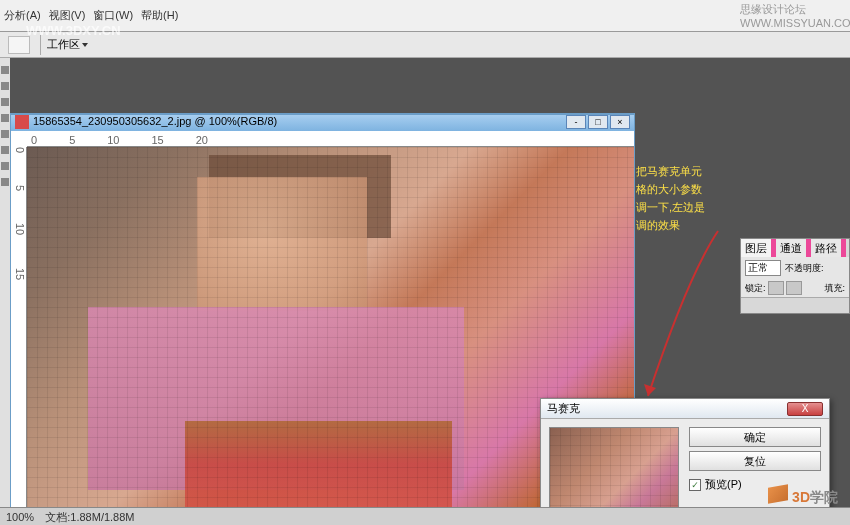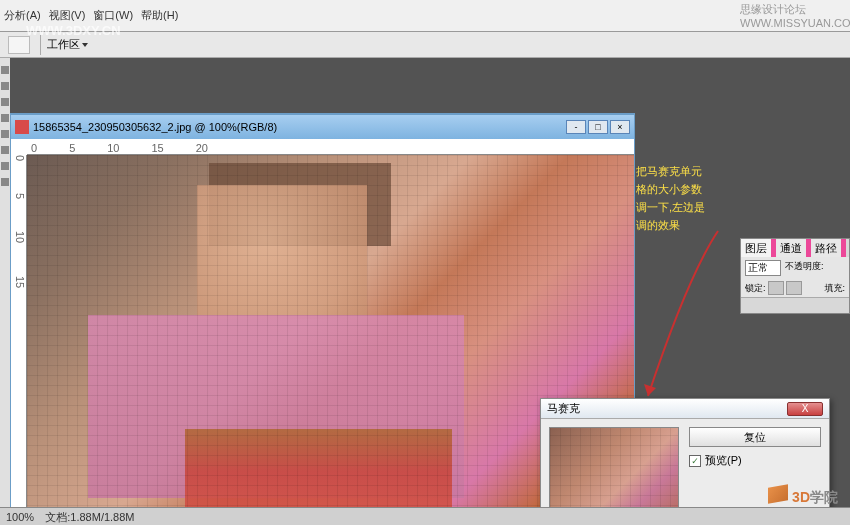--- a/index.html
+++ b/index.html
@@ -8,21 +8,21 @@
 .menubar span{margin-right:8px;color:#333}
 .toolbar{height:26px;background:#e8e8e8;display:flex;align-items:center;padding:0 8px;border-bottom:1px solid #aaa}
 .tb-icon{width:22px;height:18px;background:#f5f5f5;border:1px solid #bbb;margin-right:4px}
 .tb-sep{width:1px;height:20px;background:#aaa;margin:0 6px}
 .dd{display:inline-flex;align-items:center}
 .dd-arrow{width:0;height:0;border-left:3px solid transparent;border-right:3px solid transparent;border-top:4px solid #333;margin-left:2px}
 .workspace{position:relative;height:479px;background:#535353}
 .sidebar-tools{position:absolute;left:0;top:0;width:10px;height:479px;background:#e0e0e0}
 .sidebar-tools div{width:8px;height:8px;margin:8px 1px;background:#888}
 .doc-window{position:absolute;left:10px;top:55px;width:625px;height:420px;background:#fff;border:1px solid #6b9dc7;border-top:2px solid #6b9dc7}
-.doc-titlebar{height:24px;background:linear-gradient(#a7cef0,#7eb3e0);display:flex;align-items:center;padding:0 4px;color:#000;font-size:10px}
+.doc-titlebar{height:16px;background:linear-gradient(#a7cef0,#7eb3e0);display:flex;align-items:flex-start;padding:0 4px;color:#000;font-size:10px}
 .doc-title-icon{width:14px;height:14px;background:#d84a4a;margin-right:4px}
 .win-btns{margin-left:auto;display:flex}
 .win-btn{width:20px;height:14px;background:#e0e8f0;border:1px solid #5a85b8;margin-left:2px;font-size:9px;text-align:center;line-height:12px}
 .ruler-h{height:16px;background:#fff;border-bottom:1px solid #888;margin-left:16px;font-size:8px;color:#666;display:flex;align-items:flex-end;padding:0 4px}
 .ruler-h span{margin-right:32px}
 .doc-body{display:flex;height:calc(100% - 36px)}
 .ruler-v{width:16px;background:#fff;border-right:1px solid #888;display:flex;flex-direction:column;font-size:8px;color:#666}
 .ruler-v span{margin-bottom:32px;writing-mode:vertical-rl}
 .canvas{flex:1;overflow:hidden;position:relative}
 .mosaic-img{width:100%;height:100%;background:linear-gradient(135deg,#6b5a52 0%,#8a7060 15%,#b89078 30%,#d8a890 45%,#c47858 55%,#d89080 65%,#d878a8 78%,#c06838 88%,#8a5838 100%);filter:blur(0.5px)}
@@ -43,21 +43,21 @@
 .dlg-right{flex:1;padding-left:10px;display:flex;flex-direction:column;gap:4px}
 .dlg-btn{height:20px;background:linear-gradient(#fff,#e0e0e0);border:1px solid #888;text-align:center;line-height:18px;font-size:11px;cursor:pointer}
 .chk-row{display:flex;align-items:center;margin-top:2px}
 .chk{width:12px;height:12px;border:1px solid #666;background:#fff;margin-right:4px;text-align:center;font-size:9px;line-height:10px;color:#3a7a3a}
 .zoom-row{position:absolute;left:10px;bottom:34px;display:flex;align-items:center;gap:4px;font-size:10px}
 .zoom-btn{width:14px;height:14px;border:1px solid #888;background:#f0f0f0;text-align:center;line-height:12px}
 .layers-panel{position:absolute;right:0;top:180px;width:110px;background:#e6e6e6;border:1px solid #888}
 .panel-tabs{display:flex;height:18px;background:#d8d8d8;font-size:10px}
 .ptab{padding:2px 4px;background:#e8e8e8;border-right:5px solid #ec4899}
 .ptab.active{background:#f4f4f4}
-.panel-row{display:flex;padding:3px 4px;font-size:10px;gap:4px}
+.panel-row{display:flex;align-items:center;padding:3px 4px;font-size:10px;gap:4px}
 .sel{width:36px;height:16px;border:1px solid #888;background:#fff;font-size:10px;padding:0 2px}
 .opts-row{display:flex;align-items:center;padding:2px 4px;gap:2px}
 .opt-ic{width:16px;height:14px;background:#c8c8c8;border:1px solid #999}
 .layer-item{display:flex;align-items:center;background:#5878c0;color:#fff;padding:3px 4px;gap:4px}
 .eye{width:14px;height:12px;background:#e8e8e8;border:1px solid #888}
 .thumb{width:28px;height:20px;background:linear-gradient(#a87858,#d89078);border:1px solid #fff}
 .panel-foot{height:16px;background:#d8d8d8;border-top:1px solid #aaa}
 .wm1{position:absolute;left:26px;top:23px;font-family:Arial;font-size:13px;color:rgba(255,255,255,0.7);font-weight:bold}
 .wm2{position:absolute;left:740px;top:2px;font-size:11px;color:#999}
 .wm3{position:absolute;right:12px;bottom:18px;font-family:Arial;font-size:18px;font-weight:bold;color:#d87838}
@@ -143,20 +143,21 @@
   </svg>
 
   <div class="dialog">
     <div class="dlg-titlebar">
       <span>马赛克</span>
       <div class="dlg-close">X</div>
     </div>
     <div class="dlg-body">
       <div class="preview-box"></div>
       <div class="dlg-right">
+        <div class="dlg-btn">确定</div>
         <div class="dlg-btn">复位</div>
         <div class="chk-row">
           <div class="chk">✓</div>
           <span>预览(P)</span>
         </div>
       </div>
     </div>
     <div class="zoom-row">
       <div class="zoom-btn">-</div>
       <span>100%</span>

